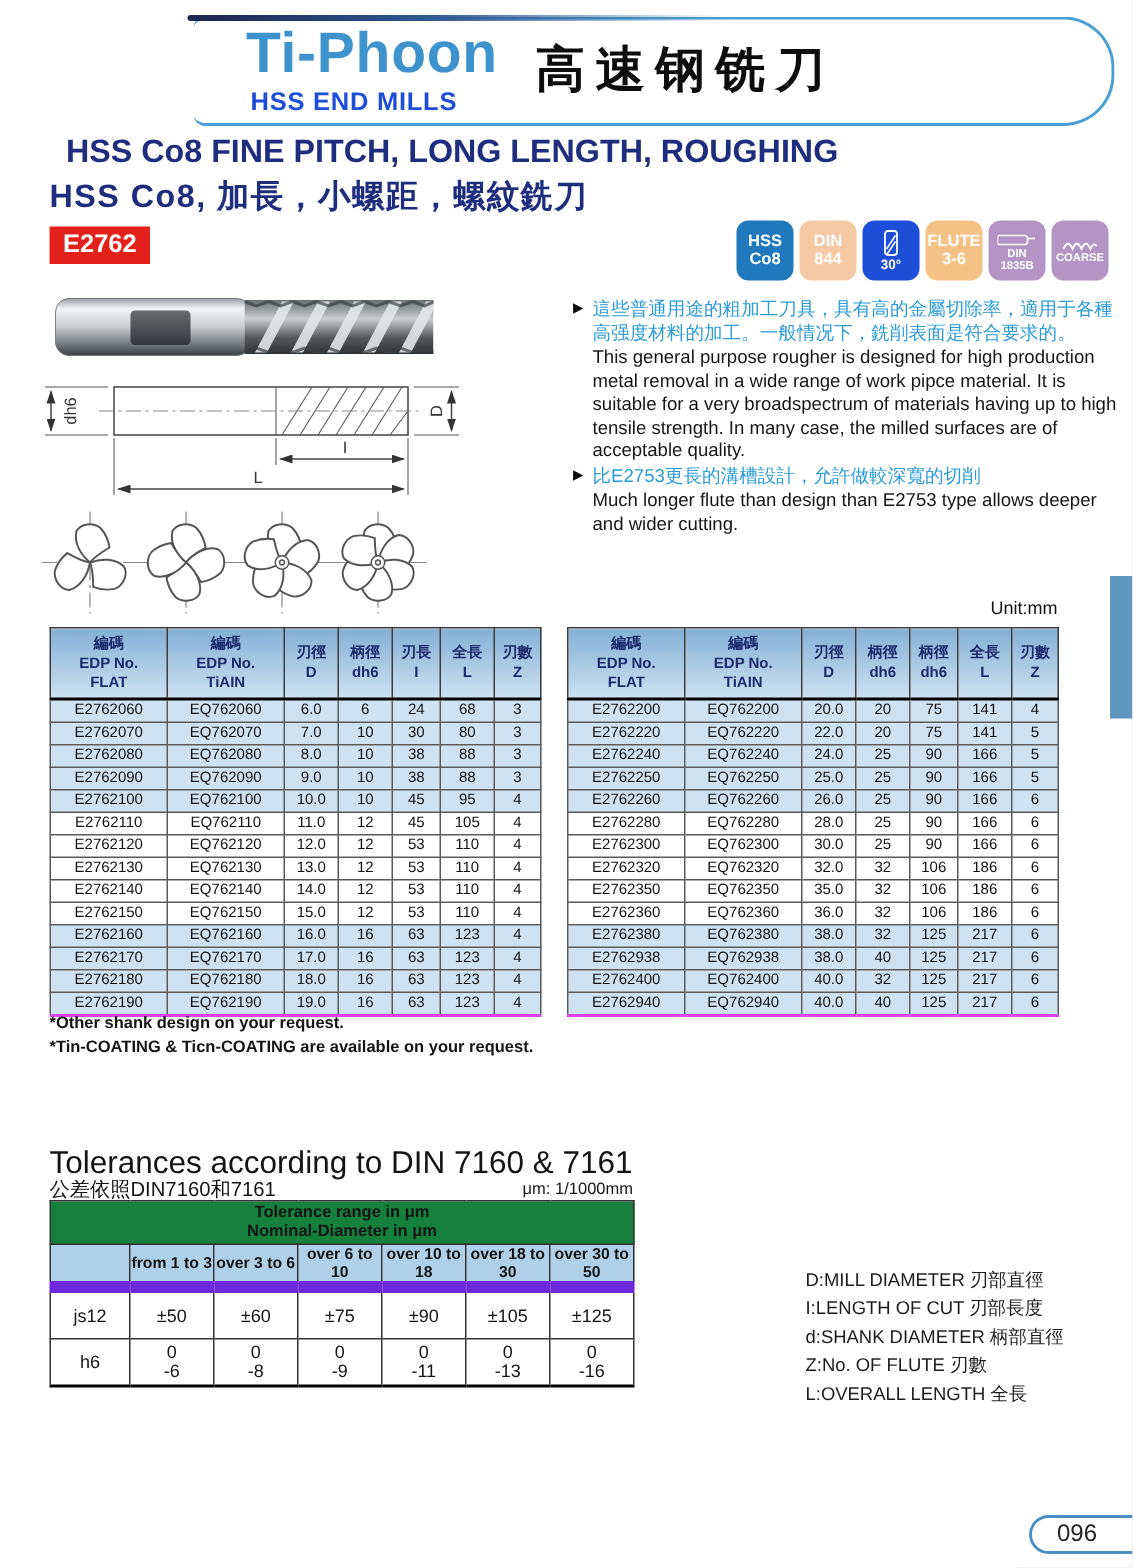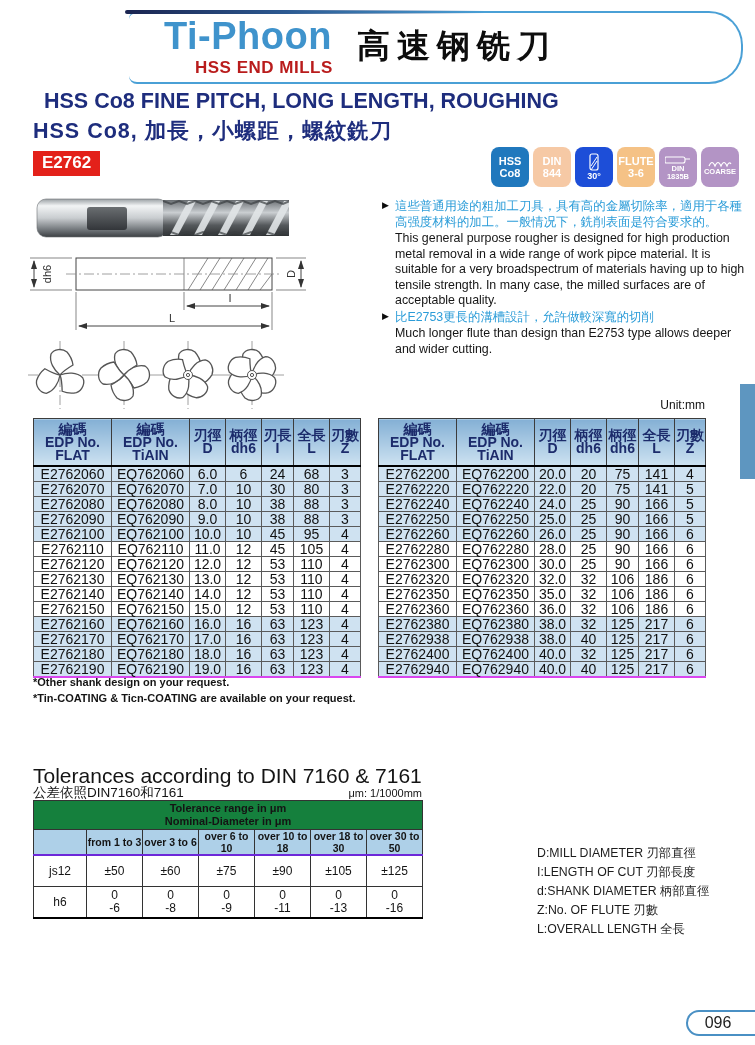--- a/index.html
+++ b/index.html
@@ -15,21 +15,21 @@
     left:129px; top:11px; width:612px; height:69px;
     border:2px solid #4aa0d6; border-left:none;
     border-radius:8px 34px 34px 8px;
   }
   .header-box .top-accent {
     position:absolute; left:-4px; top:-3px; width:360px; height:4px;
     background:linear-gradient(90deg,#1b2450 0%, #2c5a92 45%, rgba(74,160,214,0) 100%);
     border-radius:3px;
   }
   .brand { position:absolute; left:35px; top:2px; font-size:38px; font-weight:bold; color:#3f93cc; letter-spacing:.5px; }
-  .brand-sub { position:absolute; left:38px; top:45px; font-size:17px; font-weight:bold; color:#b91c1c; letter-spacing:.5px;margin-left:28px; }
+  .brand-sub { position:absolute; left:38px; top:45px; font-size:17px; font-weight:bold; color:#1d4ed8; letter-spacing:.5px; }
   .header-cn { position:absolute; left:228px; top:11px; font-size:33px; font-weight:bold; color:#0d0d0d; letter-spacing:7px; }
 
   
   .title-en { left:44px; top:89px; font-size:21.5px; font-weight:bold; color:#1e2d7d; }
   .title-cn { left:33px; top:116px; font-size:21.5px; font-weight:bold; color:#1e2d7d; letter-spacing:1px; }
   .model-badge {
     left:33px; top:151px; background:#e3211a; color:#fff;
     font-size:17px; font-weight:bold; padding:2px 9px 3px 9px;
   }
 
@@ -51,21 +51,21 @@
   .desc-en { color:#161616; line-height:15.6px; margin:0; }
 
   
   .cl { stroke:#888; stroke-width:.8; stroke-dasharray:10 3 2 3; fill:none; }
   .dim { stroke:#444; stroke-width:1; fill:none; }
   .thin { stroke:#555; stroke-width:.7; fill:none; }
   .dimtext { font-size:11px; fill:#333; font-family:"Liberation Sans",sans-serif; }
 
   
   .unit-label { left:600px; top:398px; width:105px; text-align:right; font-size:12px; color:#111; }
-  .spec-table { border-collapse:collapse; table-layout:fixed; width:327px; font-size:14px; }
+  .spec-table { border-collapse:collapse; table-layout:fixed; width:327px; font-size:10px; }
   .spec-table th {
     background:linear-gradient(180deg,#84b0d5 0%, #cde2f1 100%);
     color:#1c2b6b; font-weight:bold; white-space:pre-line;
     height:46px; line-height:13px; padding:0; text-align:center;
     border:1px solid #3c3c3c; border-bottom:2px solid #000;
   }
   .spec-table td {
     text-align:center; height:14px; line-height:14px; padding:0;
     border:1px solid #5a5a5a; border-top:1px solid #97a1aa; color:#101010;
   }
@@ -73,21 +73,21 @@
   .spec-table tr.shaded td { background:#cfe2f1; }
   .footnotes { left:33px; top:675px; font-size:11px; font-weight:bold; line-height:15.5px; color:#141414; }
 
   
   .tol-title-en { left:33px; top:764px; font-size:21px; color:#141414; }
   .tol-title-cn { left:33px; top:784px; font-size:13.5px; color:#141414; }
   .unit-note { left:282px; top:787px; width:140px; text-align:right; font-size:11px; color:#141414; }
   .tol-table { border-collapse:collapse; table-layout:fixed; width:389px; font-size:12px; }
   .tol-table td { border:1px solid #333; text-align:center; padding:0; color:#141414; }
   .tol-table .h1 td { background:#15803d; font-size:11px; font-weight:bold; line-height:13px; height:28px; white-space:pre-line; }
-  .tol-table .h2 td { background:#aed0e8; font-size:10.5px; font-weight:bold; height:20px; border-bottom:2px solid #6d28d9; }
+  .tol-table .h2 td { background:#aed0e8; font-size:10.5px; font-weight:bold; height:20px; border-bottom:8px solid #6d28d9; }
   .tol-table .dr td { height:30px; line-height:13px; white-space:pre-line; }
   .tol-table .dr:last-child td { border-bottom:2px solid #000; }
 
   
   .legend { left:537px; top:844px; font-size:12.3px; line-height:19px; color:#1c1c1c; }
   .side-tab { left:740px; top:384px; width:15px; height:95px; background:#5e96c0; }
   .page-pill {
     left:686px; top:1010px; width:80px; height:26px;
     border:2px solid #4a90c4; border-radius:15px 0 0 15px;
     font-size:16px; color:#222; display:flex; align-items:center; justify-content:center;

